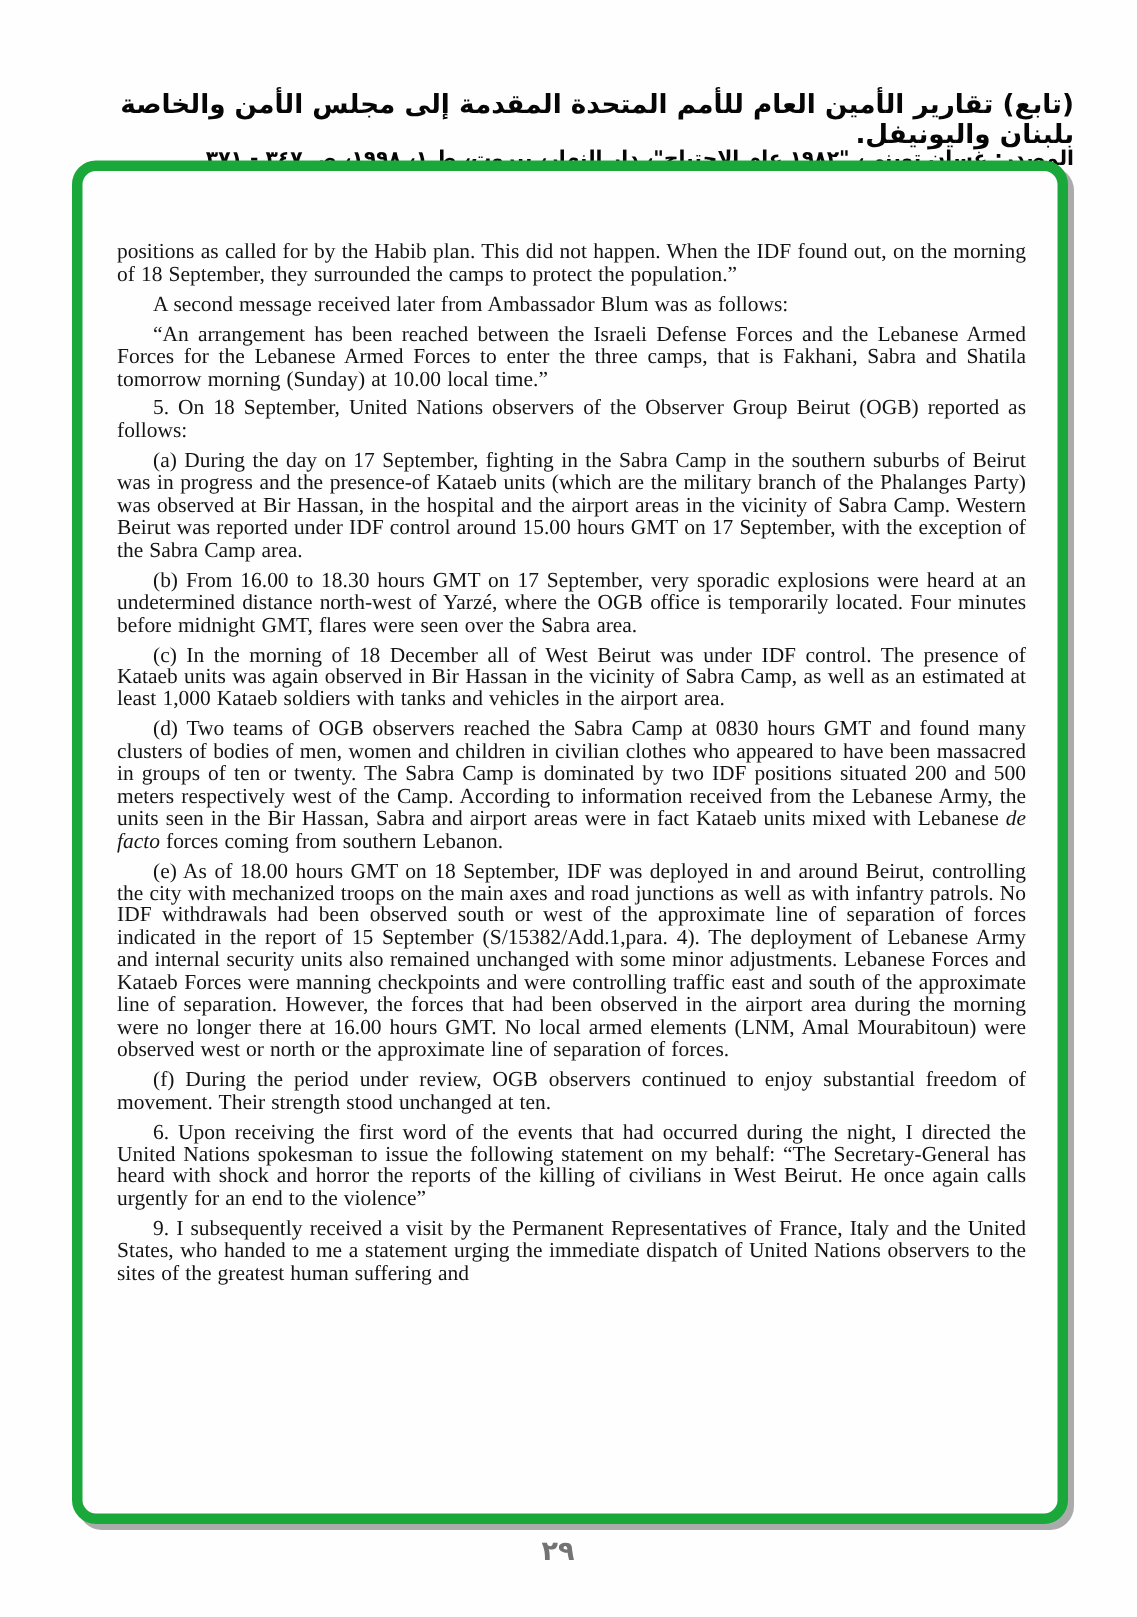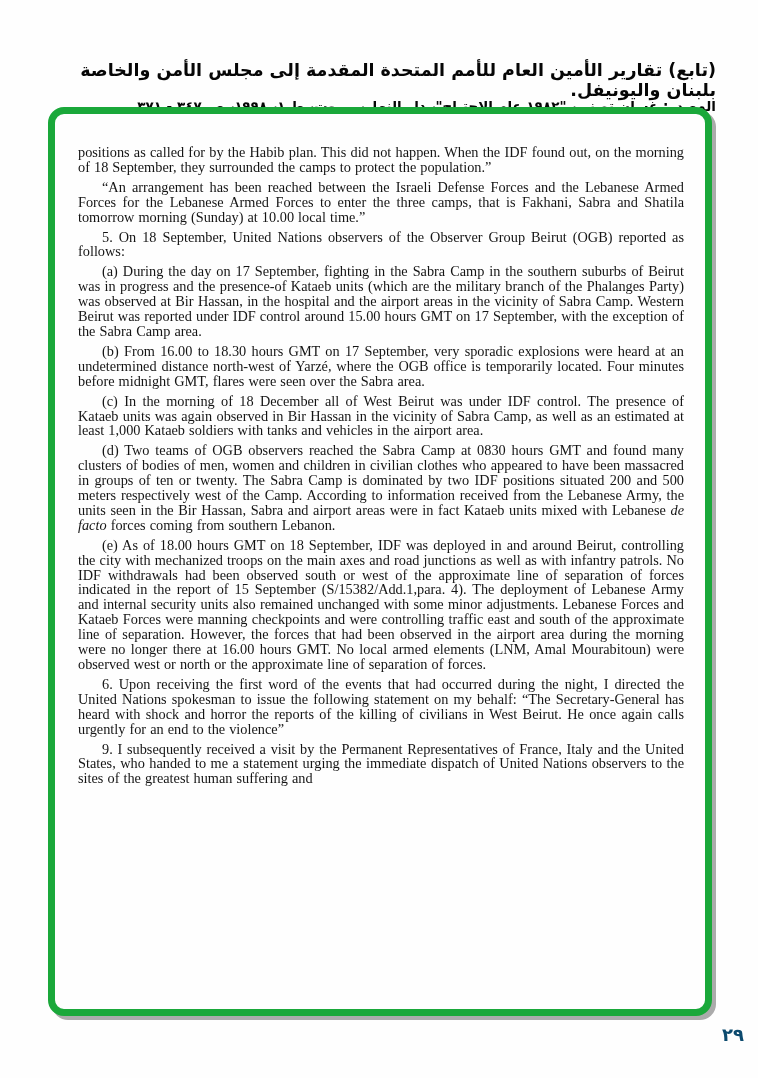--- a/index.html
+++ b/index.html
@@ -42,21 +42,21 @@
     height: 909px;
     box-sizing: border-box;
     border: 7px solid #1aa83a;
     border-radius: 16px;
     background: #fefefe;
     box-shadow: 4px 4px 0 #ababab;
   }
   .text-col {
     position: absolute;
     left: 23px;
-    top: 31px;
+    top: 47px;
     width: 606px;
     color: #141414;
     font-family: "Liberation Serif", serif;
     font-size: 14.3px;
     line-height: 14.9px;
     text-align: justify;
     word-spacing: 0.5px;
   }
   .text-col p {
     margin: 0;
@@ -69,47 +69,49 @@
     text-indent: 24px;
   }
   .text-col .it {
     font-style: italic;
   }
   .page-num {
     position: absolute;
     top: 1024px;
     left: 0;
     width: 744px;
-    text-align: right;
+    text-align: center;
     font-family: "DejaVu Sans", sans-serif;
     font-weight: bold;
     font-size: 18px;
-    color: #0c4a6e;
+    color: #737373;
     letter-spacing: 4px;
   }
 </style>
 </head>
 <body>
 
 <div class="page">
 
   <div class="hdr hdr-line1">(تابع) تقارير الأمين العام للأمم المتحدة المقدمة إلى مجلس الأمن والخاصة بلبنان واليونيفل.</div>
 
   <div class="hdr hdr-line2">المصدر: غسان تويني، "١٩٨٢ عام الاجتياح"، دار النهار، بيروت، ط ١، ١٩٩٨، ص ٣٤٧ - ٣٧١.</div>
 
   <div class="green-box">
     <div class="text-col" id="body-text">
         <p><span>positions as called for by the Habib plan. This did not happen. When the IDF found out, on the morning of 18 September, they surrounded the camps to protect the population.”</span></p>
+        <p class="indent"><span>A second message received later from Ambassador Blum was as follows:</span></p>
         <p class="indent"><span>“An arrangement has been reached between the Israeli Defense Forces and the Lebanese Armed Forces for the Lebanese Armed Forces to enter the three camps, that is Fakhani, Sabra and Shatila tomorrow morning (Sunday) at 10.00 local time.”</span></p>
         <p class="indent"><span>5. On 18 September, United Nations observers of the Observer Group Beirut (OGB) reported as follows:</span></p>
         <p class="indent"><span>(a) During the day on 17 September, fighting in the Sabra Camp in the southern suburbs of Beirut was in progress and the presence-of Kataeb units (which are the military branch of the Phalanges Party) was observed at Bir Hassan, in the hospital and the airport areas in the vicinity of Sabra Camp. Western Beirut was reported under IDF control around 15.00 hours GMT on 17 September, with the exception of the Sabra Camp area.</span></p>
         <p class="indent"><span>(b) From 16.00 to 18.30 hours GMT on 17 September, very sporadic explosions were heard at an undetermined distance north-west of Yarzé, where the OGB office is temporarily located. Four minutes before midnight GMT, flares were seen over the Sabra area.</span></p>
         <p class="indent"><span>(c) In the morning of 18 December all of West Beirut was under IDF control. The presence of Kataeb units was again observed in Bir Hassan in the vicinity of Sabra Camp, as well as an estimated at least 1,000 Kataeb soldiers with tanks and vehicles in the airport area.</span></p>
         <p class="indent"><span>(d) Two teams of OGB observers reached the Sabra Camp at 0830 hours GMT and found many clusters of bodies of men, women and children in civilian clothes who appeared to have been massacred in groups of ten or twenty. The Sabra Camp is dominated by two IDF positions situated 200 and 500 meters respectively west of the Camp. According to information received from the Lebanese Army, the units seen in the Bir Hassan, Sabra and airport areas were in fact Kataeb units mixed with Lebanese </span><span class="it">de facto</span><span> forces coming from southern Lebanon.</span></p>
         <p class="indent"><span>(e) As of 18.00 hours GMT on 18 September, IDF was deployed in and around Beirut, controlling the city with mechanized troops on the main axes and road junctions as well as with infantry patrols. No IDF withdrawals had been observed south or west of the approximate line of separation of forces indicated in the report of 15 September (S/15382/Add.1,para. 4). The deployment of Lebanese Army and internal security units also remained unchanged with some minor adjustments. Lebanese Forces and Kataeb Forces were manning checkpoints and were controlling traffic east and south of the approximate line of separation. However, the forces that had been observed in the airport area during the morning were no longer there at 16.00 hours GMT. No local armed elements (LNM, Amal Mourabitoun) were observed west or north or the approximate line of separation of forces.</span></p>
+        <p class="indent"><span>(f) During the period under review, OGB observers continued to enjoy substantial freedom of movement. Their strength stood unchanged at ten.</span></p>
         <p class="indent"><span>6. Upon receiving the first word of the events that had occurred during the night, I directed the United Nations spokesman to issue the following statement on my behalf: “The Secretary-General has heard with shock and horror the reports of the killing of civilians in West Beirut. He once again calls urgently for an end to the violence”</span></p>
         <p class="indent"><span>9. I subsequently received a visit by the Permanent Representatives of France, Italy and the United States, who handed to me a statement urging the immediate dispatch of United Nations observers to the sites of the greatest human suffering and</span></p>
       </div>
   </div>
 
   <div class="page-num">٢٩</div>
 
 </div>
 
 </body></html>

